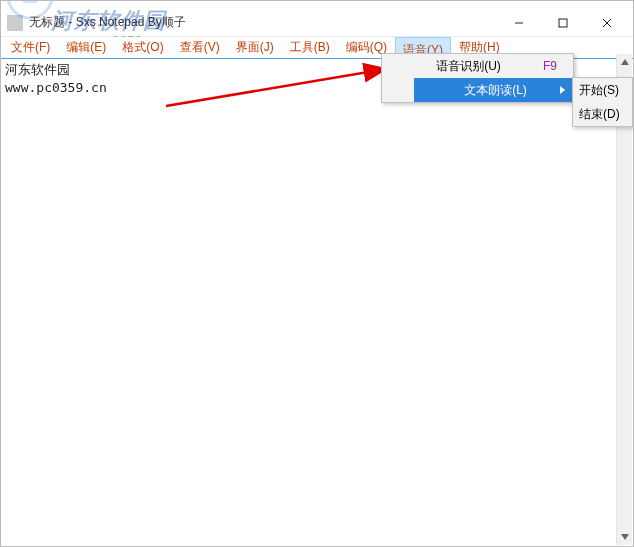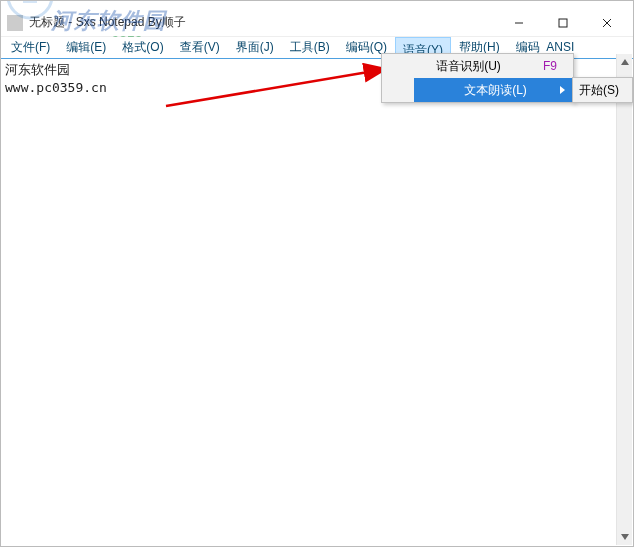--- a/index.html
+++ b/index.html
@@ -41,21 +41,21 @@
     align-items: stretch;
     padding: 0 2px;
     border-bottom: 1px solid #4da0e0;
     background: #fff;
     position: relative;
   }
   .menu-item {
     padding: 0 8px;
     display: flex;
     align-items: center;
-    color: #0c4a6e;
+    color: #c2410c;
     white-space: nowrap;
     cursor: default;
     font-size: 12px;
   }
   .menu-item.open {
     background: #cce8ff;
     border: 1px solid #99d1ff;
     padding: 12px 7px;
   }
   .editor {
@@ -199,21 +199,20 @@
 <div class="menubar">
   <div class="menu-item">文件(F)</div>
   <div class="menu-item">编辑(E)</div>
   <div class="menu-item">格式(O)</div>
   <div class="menu-item">查看(V)</div>
   <div class="menu-item">界面(J)</div>
   <div class="menu-item">工具(B)</div>
   <div class="menu-item">编码(Q)</div>
   <div class="menu-item open">语音(Y)</div>
   <div class="menu-item">帮助(H)</div>
-  <div class="menu-item">编码_ANSI</div>
 </div>
 
 <div class="editor">
   <div class="content-line">河东软件园</div>
   <div class="content-line">www.pc0359.cn</div>
 </div>
 
 <svg class="arrow" width="240" height="50">
   <defs>
     <marker id="ah" markerWidth="10" markerHeight="8" refX="9" refY="4" orient="auto">
@@ -231,20 +230,23 @@
   <div class="dd-row hl">
     <span class="dd-label">文本朗读(L)</span>
     <span class="dd-arrow"></span>
   </div>
 </div>
 
 <div class="dropdown dd-sub">
   <div class="dd-row">
     <span>开始(S)</span>
   </div>
+  <div class="dd-row">
+    <span>结束(D)</span>
+  </div>
 </div>
 
 <div class="scrollbar-v">
   <div class="sb-btn">
     <svg width="8" height="6">
         <polygon points="4,0 8,6 0,6"></polygon>
       </svg>
   </div>
   <div class="sb-track"></div>
   <div class="sb-btn bottom">

